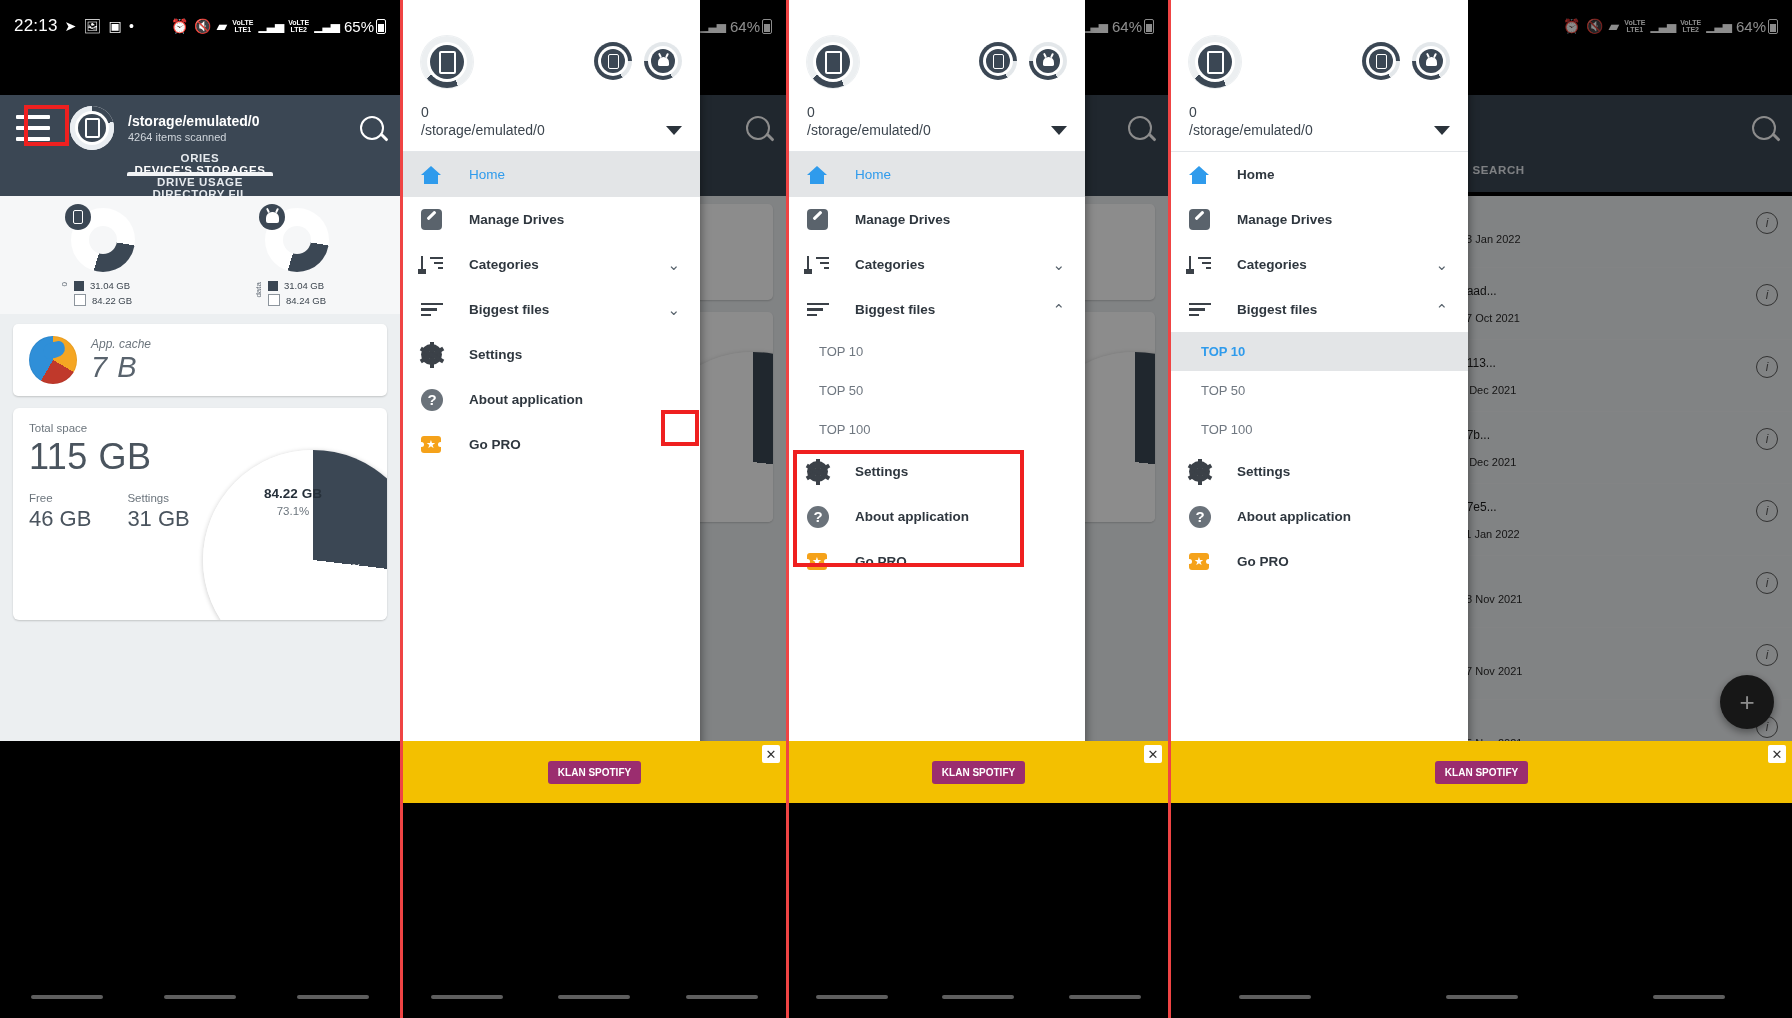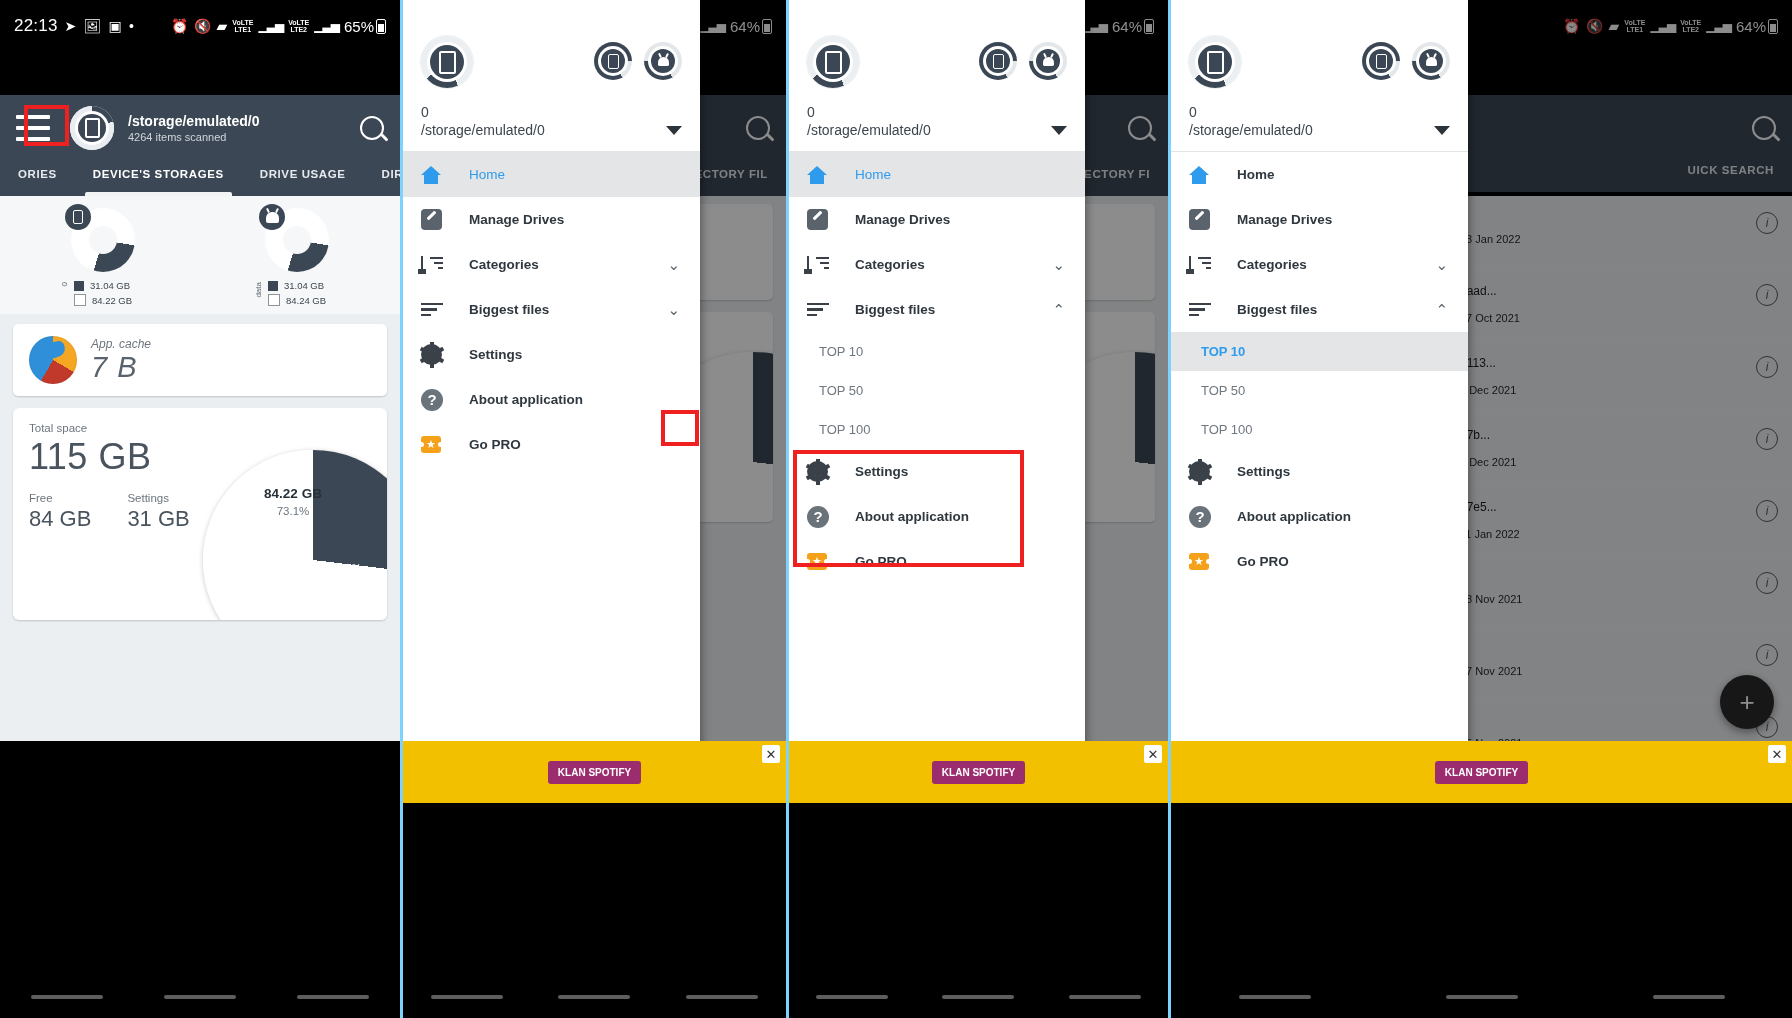--- a/index.html
+++ b/index.html
@@ -1,17 +1,17 @@
 <!DOCTYPE html>
 <html><head>
 <meta charset="utf-8">
 <style>
   html,body{margin:0;padding:0;background:#000;}
   body{width:1792px;height:1018px;font-family:"Liberation Sans",sans-serif;overflow:hidden;}
-  .stage{position:relative;width:1792px;height:1018px;background:#7dd3fc;}
+  .stage{position:relative;width:1792px;height:1018px;background:#ef4444;}
 
   .panel{position:absolute;top:0;height:1018px;overflow:hidden;background:#000;}
   #p1{left:0;width:400px;}
   #p2{left:403px;width:383px;}
   #p3{left:789px;width:379px;}
   #p4{left:1171px;width:621px;}
 
   
   .statusbar{position:absolute;left:0;top:0;height:52px;width:100%;background:#000;color:#fff;
     display:flex;align-items:center;justify-content:space-between;padding:0 14px;box-sizing:border-box;}
@@ -39,21 +39,21 @@
   .drivebadge .hole{position:absolute;inset:5px;border-radius:50%;background:#fff;}
   .drivebadge .core{position:relative;width:28px;height:28px;border-radius:50%;background:#3b4754;
      display:flex;align-items:center;justify-content:center;}
   .phoneglyph{width:11px;height:16px;border:2px solid #fff;border-radius:2px;}
   .searchicon{width:20px;height:20px;border:2.5px solid #fff;border-radius:50%;position:relative;}
   .searchicon:after{content:"";position:absolute;width:9px;height:2.5px;background:#fff;
      right:-7px;bottom:0px;transform:rotate(45deg);border-radius:2px;}
 
   
   .tabbar{position:absolute;left:0;width:100%;height:44px;background:#3b4754;color:#e6eaee;
-     display:flex;align-items:center;font-size:11.5px;font-weight:700;letter-spacing:.6px;white-space:nowrap;}
+     display:flex;align-items:center;font-size:11.5px;font-weight:700;letter-spacing:.6px;white-space:nowrap;flex-direction:column;}
   .tab{padding:0 18px;height:44px;display:flex;align-items:center;position:relative;}
   .tab.active{color:#fff;}
   .tab.active:after{content:"";position:absolute;left:10px;right:10px;bottom:0;height:4px;background:#f1f3f5;border-radius:2px 2px 0 0;}
 
   
   .content{position:absolute;left:0;width:100%;background:#eceff1;}
   .card{background:#fff;border-radius:5px;box-shadow:0 1px 2px rgba(0,0,0,.18);margin:0 13px 12px 13px;}
 
   .donutrow{display:flex;justify-content:space-around;padding:12px 6px 8px 6px;background:#f6f7f8;}
   .donutcell{display:flex;flex-direction:column;align-items:center;width:100px;}
@@ -331,21 +331,21 @@
           <div class="cacheval">7 B</div>
         </div>
       </div>
 
       <div class="card spacecard">
         <div class="sp-lab">Total space</div>
         <div class="sp-big">115 GB</div>
         <div class="sp-cols">
           <div class="sp-col">
             <div class="k">Free</div>
-            <div class="v">84 GB</div>
+            <div class="v">46 GB</div>
           </div>
           <div class="sp-col">
             <div class="k">Settings</div>
             <div class="v">31 GB</div>
           </div>
         </div>
         <div class="bigpie">
           <div class="pl free">
             <b>84.22 GB</b>
             <span>73.1%</span>

